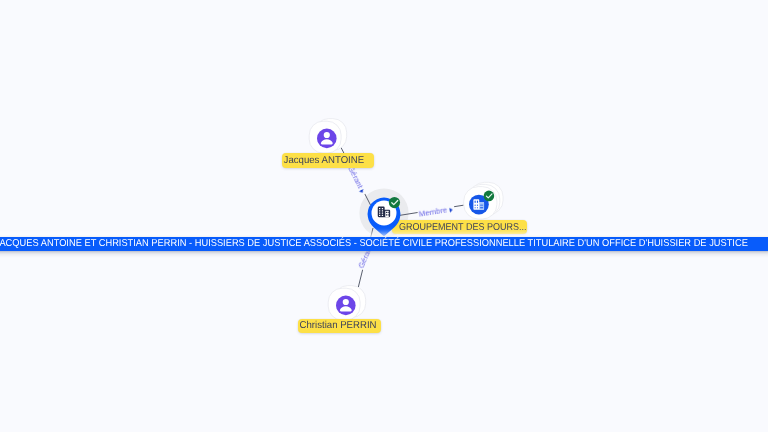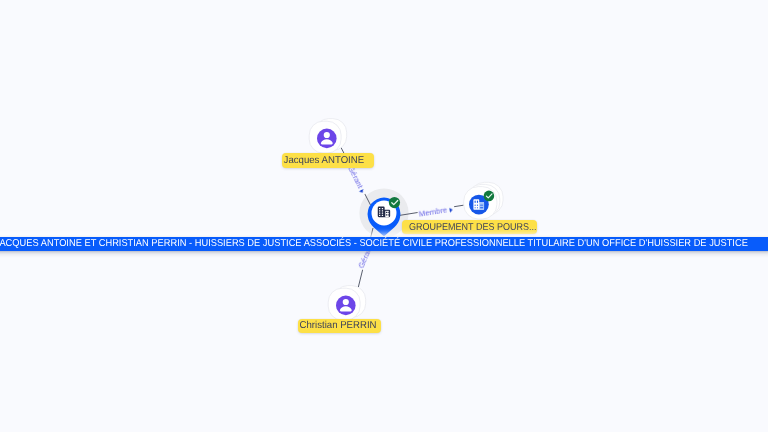--- a/index.html
+++ b/index.html
@@ -105,21 +105,21 @@
         <circle cx="1.73" cy="5.95" r=".62"></circle>
           <circle cx="4.08" cy="5.95" r=".62"></circle>
         <circle cx="1.73" cy="8.55" r=".62"></circle>
           <circle cx="4.08" cy="8.55" r=".62"></circle>
         <rect x="6.55" y="5.45" width="3.3" height=".95" rx=".475"></rect>
         <rect x="6.55" y="8.05" width="3.3" height=".95" rx=".475"></rect>
       </g>
     </g>
   </svg>
 
-  <div class="chip narrow" style="left:402px;top:220px;width:135px;height:14px">
+  <div class="chip narrow" style="left:392px;top:220px;width:135px;height:14px">
     <span>GROUPEMENT DES POURS...</span>
   </div>
 
   <svg class="abs" style="left:356.3px;top:184.8px;width:56px;height:56px" viewBox="0 0 56 56">
     <path d="M11.9 32.1A16.4 16.4 0 1 1 44.1 32.1C43.1 40.2 34.2 45.8 29.35 50.3a1.9 1.9 0 0 1-2.7 0C21.8 45.8 12.9 40.2 11.9 32.1Z" fill="#085cfb"></path>
     <circle cx="28" cy="28" r="12.5" fill="#ffffff"></circle>
     <g transform="translate(21.75,21.6)">
       <path fill="#222a47" d="M0 1.1A1.1 1.1 0 0 1 1.1 0h4.7A1.1 1.1 0 0 1 6.9 1.1V3.1h4.4A1.1 1.1 0 0 1 12.4 4.2V9.5A1.1 1.1 0 0 1 11.3 10.6H1.1A1.1 1.1 0 0 1 0 9.5z"></path>
       <g fill="#ffffff">
         <rect x="1.25" y="1.3" width="1.3" height="1.3" rx=".18"></rect>

